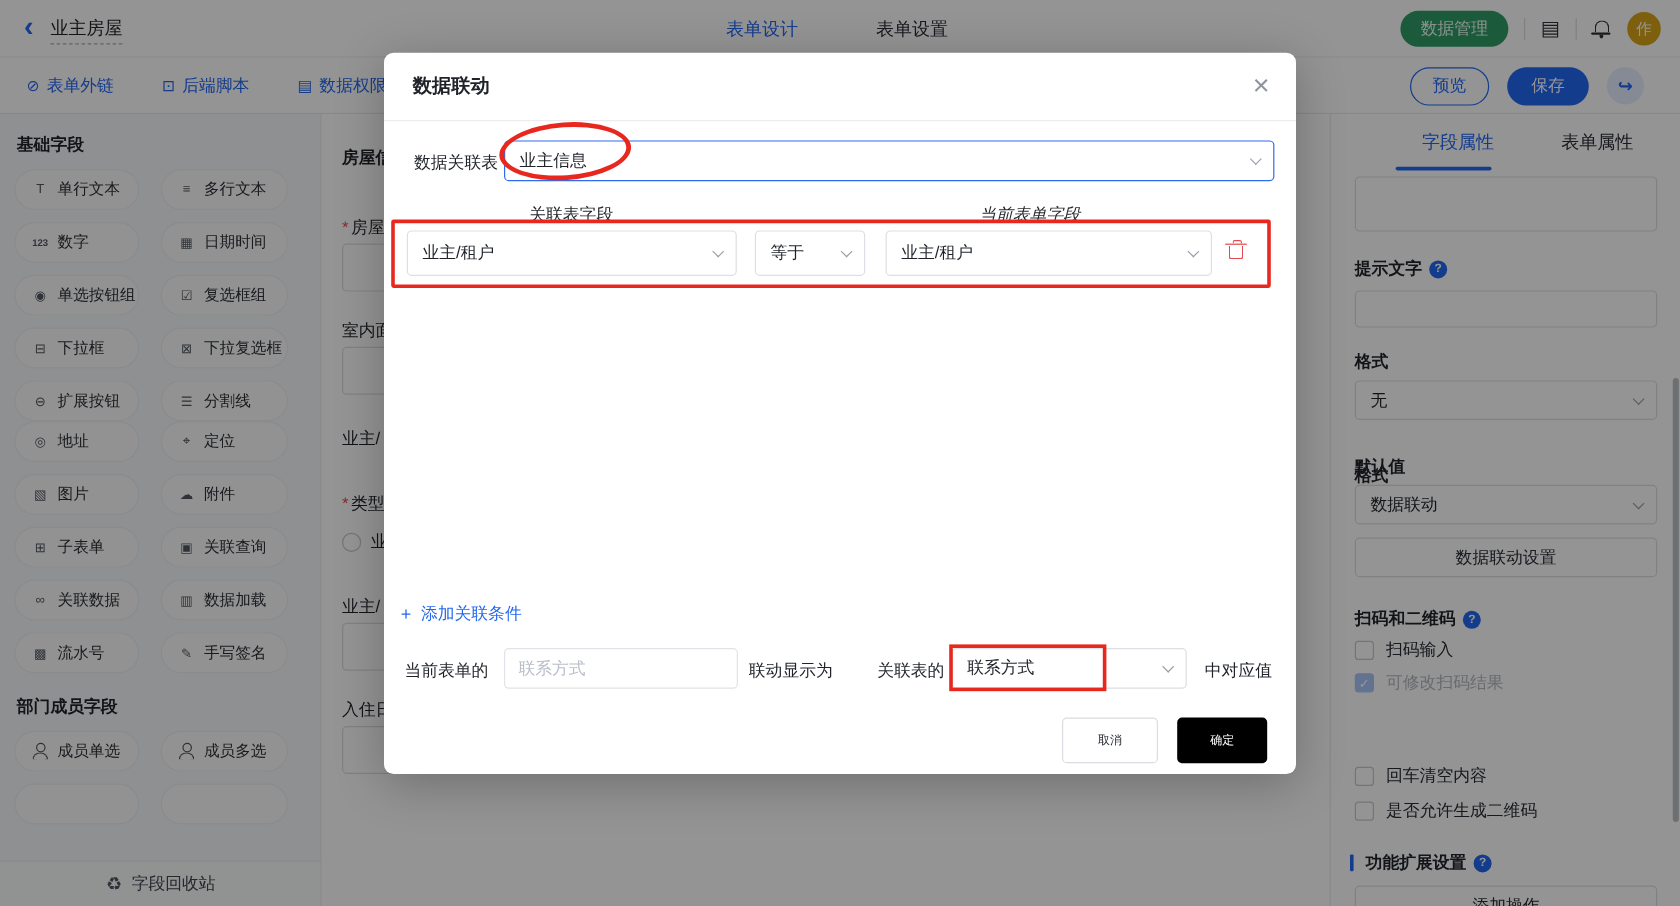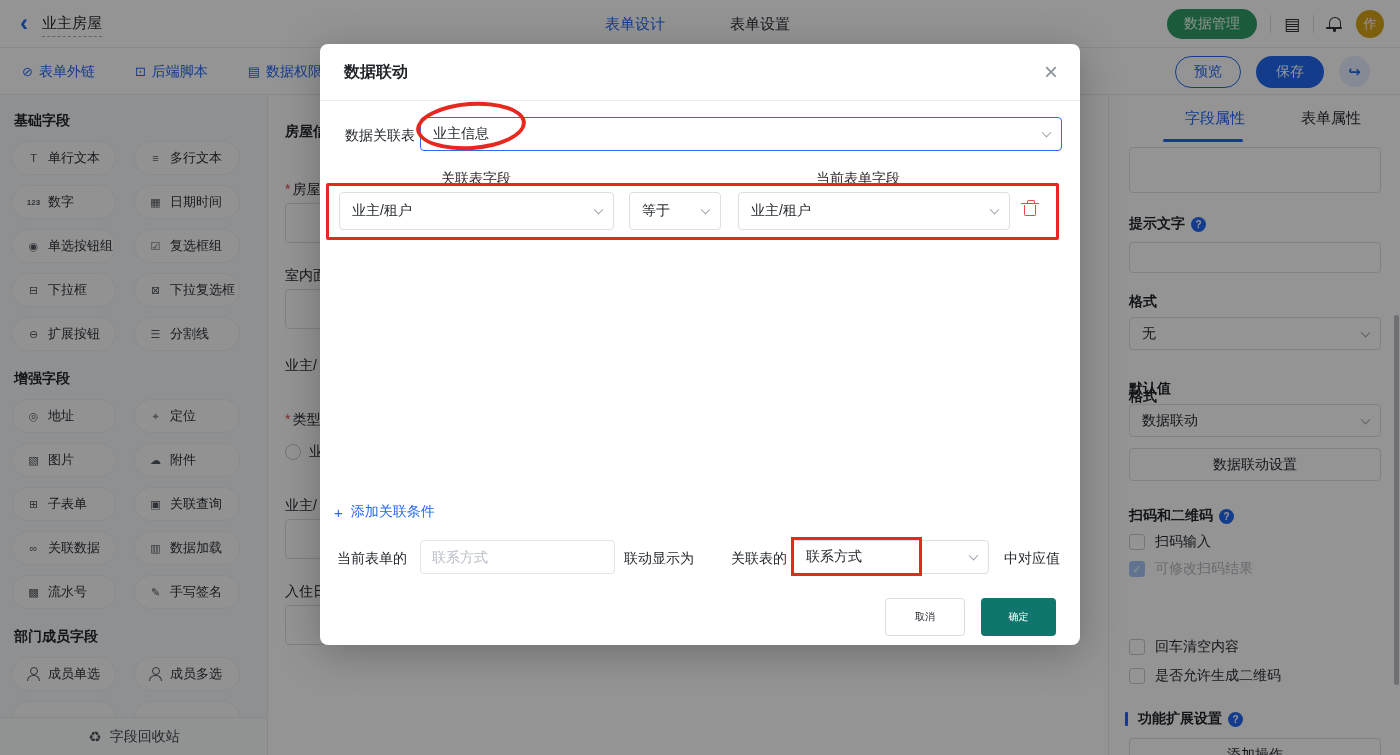--- a/index.html
+++ b/index.html
@@ -89,21 +89,21 @@
   .trash { position:absolute; left:703px; top:156px; width:14px; height:16px; cursor:pointer; }
   .trash::before { content:''; position:absolute; left:-2px; top:2.5px; width:18px; height:1.8px; background:#e5484d; }
   .trash::after { content:''; position:absolute; left:4px; top:0; width:6px; height:2px; border:1.6px solid #e5484d; border-bottom:none; border-radius:2px 2px 0 0; }
   .trash .can { position:absolute; left:1px; top:5px; width:12px; height:11px; border:1.6px solid #e5484d; border-top:none; border-radius:0 0 2px 2px; }
   .add-link { position:absolute; left:14px; top:459px; display:flex; align-items:center; gap:8px; font-size:14px; color:#2468f2; cursor:pointer; }
   .add-link .plus { font-size:15px; }
   .m-input { position:absolute; left:100px; top:496px; width:195px; height:34px; border:1px solid #e0e3e7; border-radius:4px; font-size:14px; color:#1f2329; padding:0 11px; font-family:inherit; outline:none; }
   .m-input::placeholder { color:#b9bec8; }
   .m-footer-btn { position:absolute; height:38px; border-radius:4px; font-size:10px; display:flex; align-items:center; justify-content:center; cursor:pointer; }
   .btn-cancel { left:565px; top:554px; width:80px; background:#fff; border:1px solid #d9dce1; color:#272b33; }
-  .btn-ok { left:661px; top:554px; width:75px; background:#0f766e; color:#fff; }
+  .btn-ok { left:661px; top:554px; width:75px; background:#000000; color:#fff; }
 
   
   .ann { position:absolute; border:3px solid #e8281e; z-index:60; pointer-events:none; }
   .ann-ellipse { left:416px; top:102px; width:110px; height:48px; border-radius:50%; transform:rotate(-4deg); border-width:4px; }
   .ann-rect1 { left:326px; top:183px; width:733px; height:57px; border-radius:2px; }
   .ann-rect2 { left:791px; top:537px; width:131px; height:39px; }
 </style>
 </head>
 <body>
 
@@ -186,21 +186,20 @@
       <div class="pill">
           <span class="ic">⊖</span>
           <span>扩展按钮</span>
         </div>
       <div class="pill">
           <span class="ic">☰</span>
           <span>分割线</span>
         </div>
     </div>
 
-    <div class="side-title gap">增强字段</div>
     <div class="pill-grid">
       <div class="pill">
           <span class="ic">◎</span>
           <span>地址</span>
         </div>
       <div class="pill">
           <span class="ic">⌖</span>
           <span>定位</span>
         </div>
       <div class="pill">
@@ -342,21 +341,21 @@
       <span class="m-close">×</span>
     </div>
 
     <div class="m-label" style="left:25px; top:83px;">数据关联表</div>
     <div class="m-select focus" style="left:100px; top:73px; width:642px;">
       <span>业主信息</span>
       <span class="chev"></span>
     </div>
 
     <div class="m-col-head" style="left:121px; top:126px;">关联表字段</div>
-    <div class="m-col-head" style="left:496px; top:126px;">当前表单字段</div>
+    <div class="m-col-head" style="left:496px; top:126px;font-style:italic;">当前表单字段</div>
 
     <div class="m-select" style="left:19px; top:148px; width:275px; height:38px;">
       <span>业主/租户</span>
       <span class="chev"></span>
     </div>
     <div class="m-select" style="left:309px; top:148px; width:92px; height:38px;">
       <span>等于</span>
       <span class="chev"></span>
     </div>
     <div class="m-select" style="left:418px; top:148px; width:272px; height:38px;">

